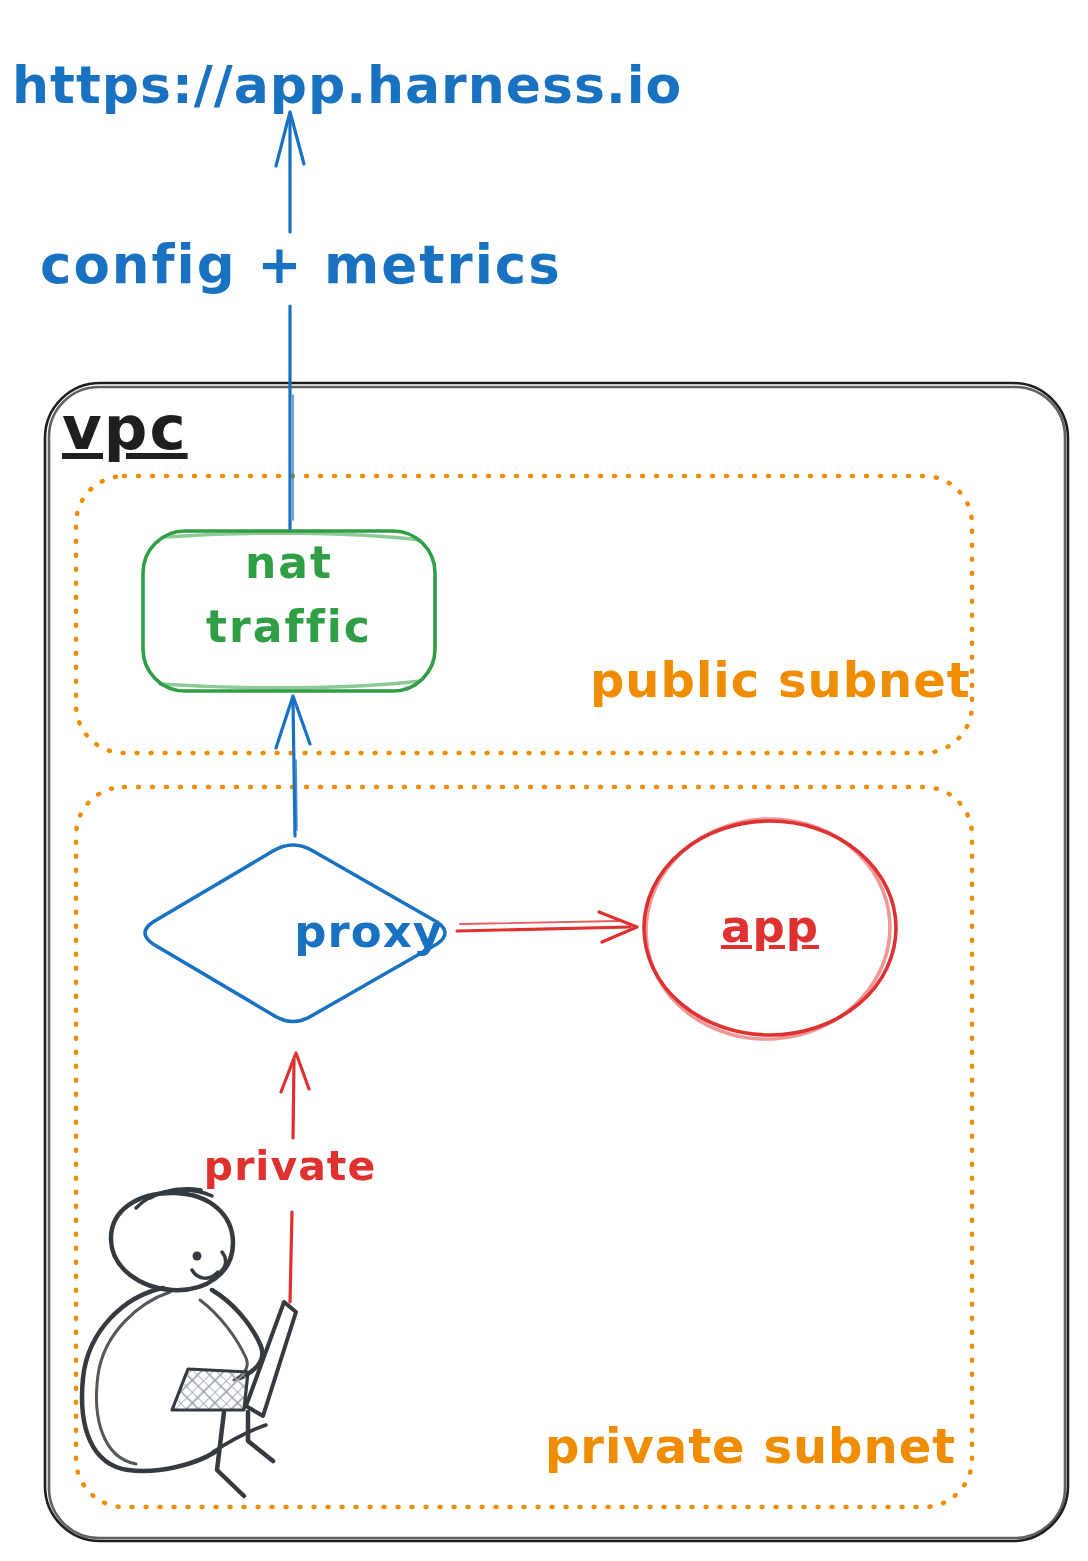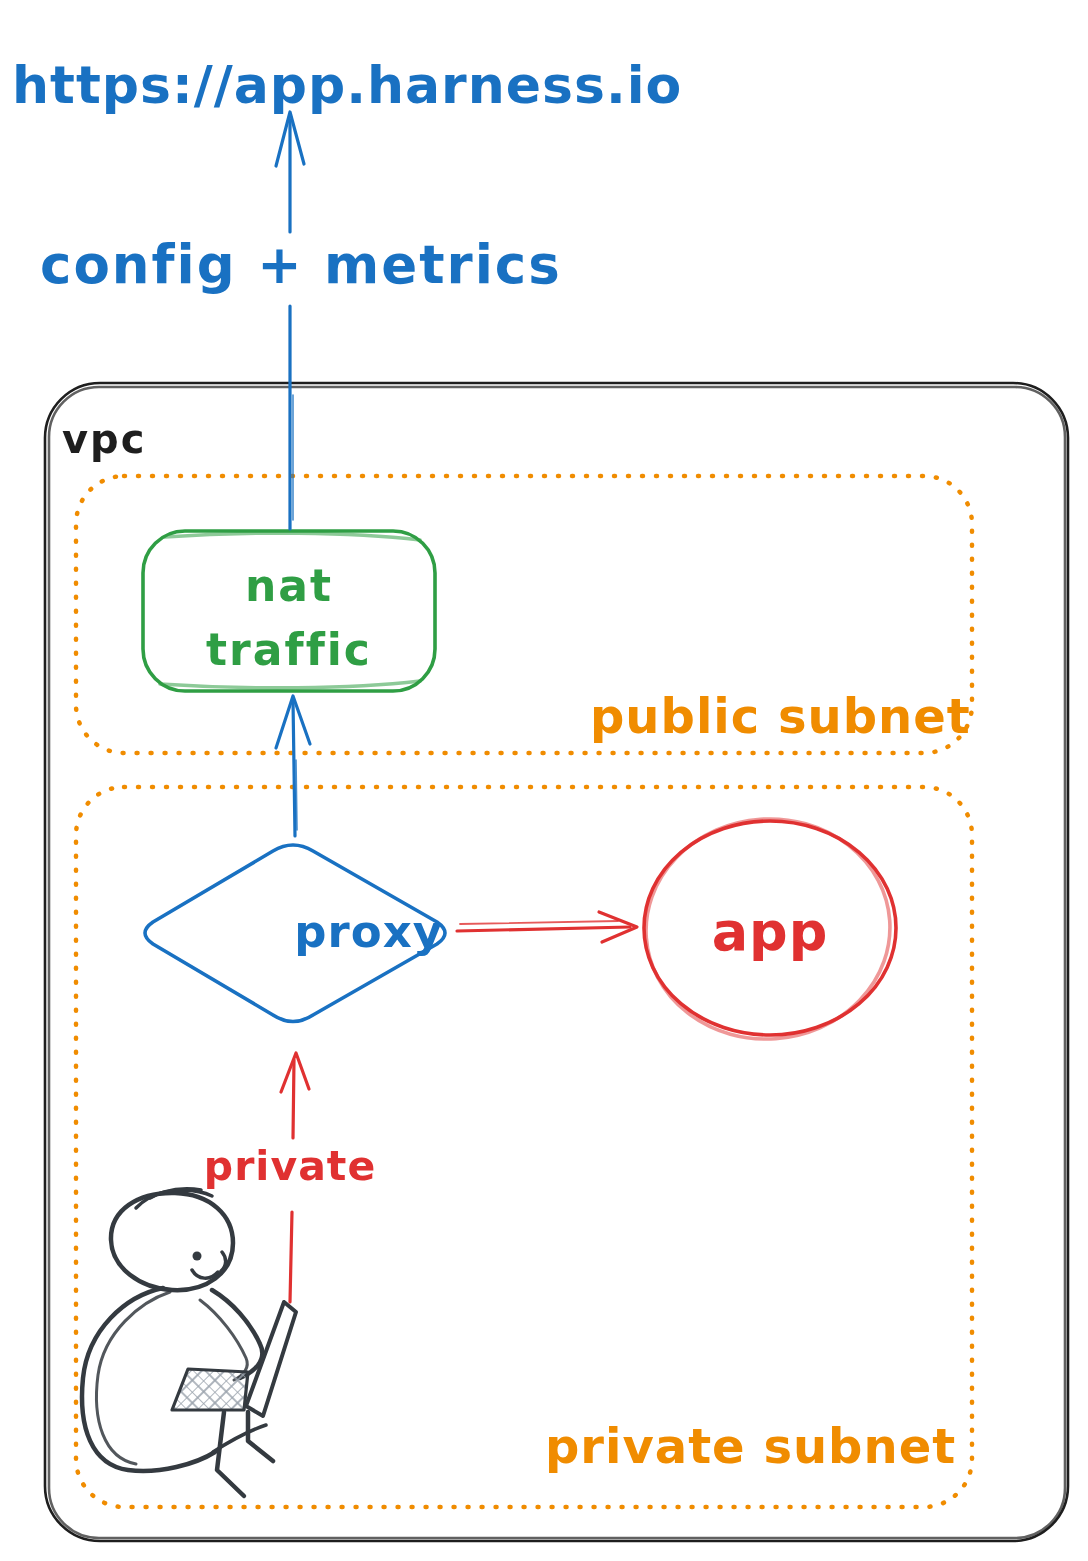--- a/index.html
+++ b/index.html
@@ -14,27 +14,27 @@
   .stroke-ink    { stroke:var(--ink); }
   .stroke-blue   { stroke:var(--blue); }
   .stroke-green  { stroke:var(--green); }
   .stroke-orange { stroke:var(--orange); }
   .stroke-red    { stroke:var(--red); }
   .stroke-person { stroke:var(--person); }
   .dotted { stroke-width:4.5; stroke-dasharray:1 13; stroke-linecap:round; fill:none; }
 
   .url-label       { left:12px;  top:18px;  font-size:52px; color:var(--blue); letter-spacing:1px;margin-top:37px; }
   .config-label    { left:40px;  top:234px; width:500px; text-align:center; font-size:53px; color:var(--blue); letter-spacing:2px; }
-  .vpc-label       { left:62px;  top:416px; font-size:40px; color:var(--ink); letter-spacing:2px; }
+  .vpc-label       { left:62px;  top:392px; font-size:61px; color:var(--ink); letter-spacing:2px;text-decoration:underline; }
   .nat-label       { left:143px; top:531px; width:292px; height:174px; display:flex; flex-direction:column;
-                     align-items:center; justify-content:center; line-height:1.45;
+                     align-items:center; line-height:1.45;
                      font-size:44px; color:var(--green); font-weight:bold; letter-spacing:2px; }
-  .public-label    { left:590px; top:688px; width:360px; text-align:center; font-size:48px; color:var(--orange); letter-spacing:1px; }
+  .public-label    { left:590px; top:652px; width:360px; text-align:center; font-size:48px; color:var(--orange); letter-spacing:1px; }
   .proxy-label     { left:143px; top:905px; width:300px; text-align:right; font-size:45px; color:var(--blue); letter-spacing:1px; }
-  .app-label       { left:645px; top:900px; width:250px; text-align:center; font-size:54px; color:var(--red); letter-spacing:1px; }
+  .app-label       { left:645px; top:900px; width:250px; text-align:center; font-size:45px; color:var(--red); letter-spacing:1px;text-decoration:underline; }
   .traffic-label   { left:190px; top:1142px; width:200px; text-align:center; font-size:41px; color:var(--red); letter-spacing:1px; }
   .private-label   { left:545px; top:1418px; width:370px; text-align:right; font-size:48px; color:var(--orange); letter-spacing:1px; }
 </style>
 </head>
 <body>
 
 <div id="canvas">
 
   <svg class="art" viewBox="0 0 1088 1561" xmlns="http://www.w3.org/2000/svg">
     <defs>

